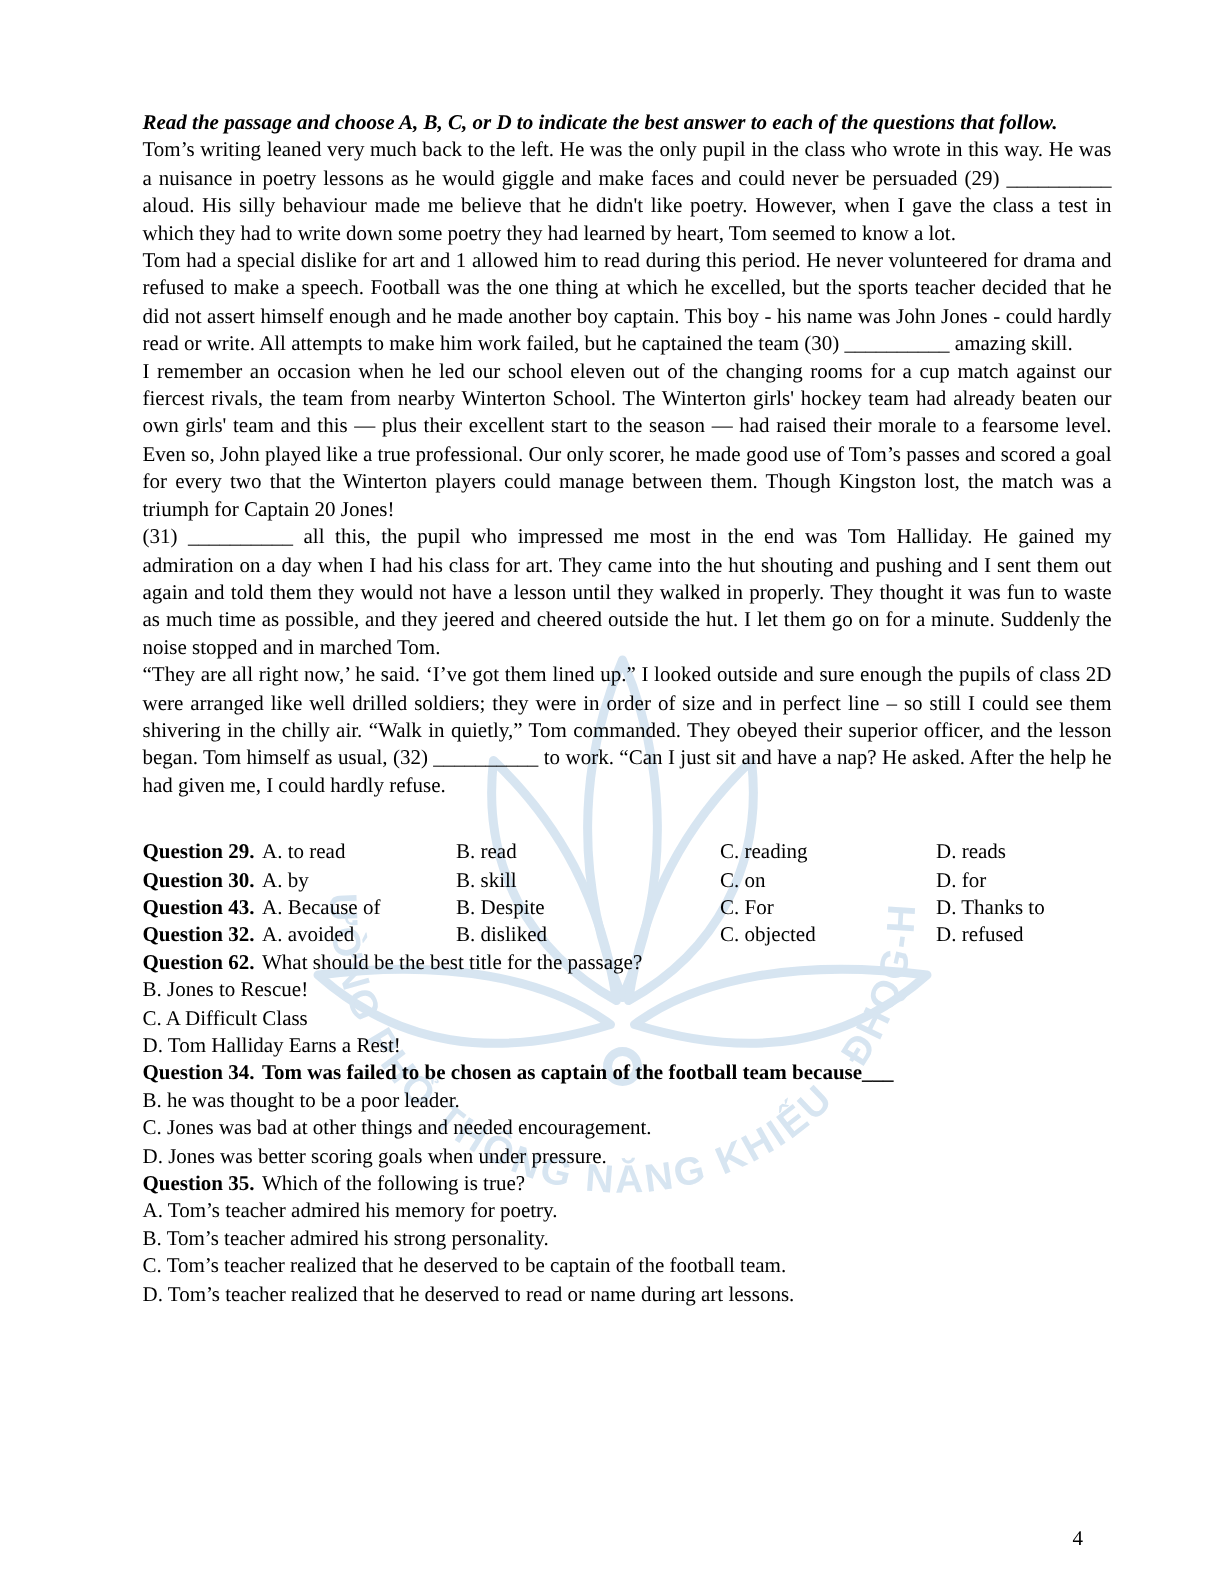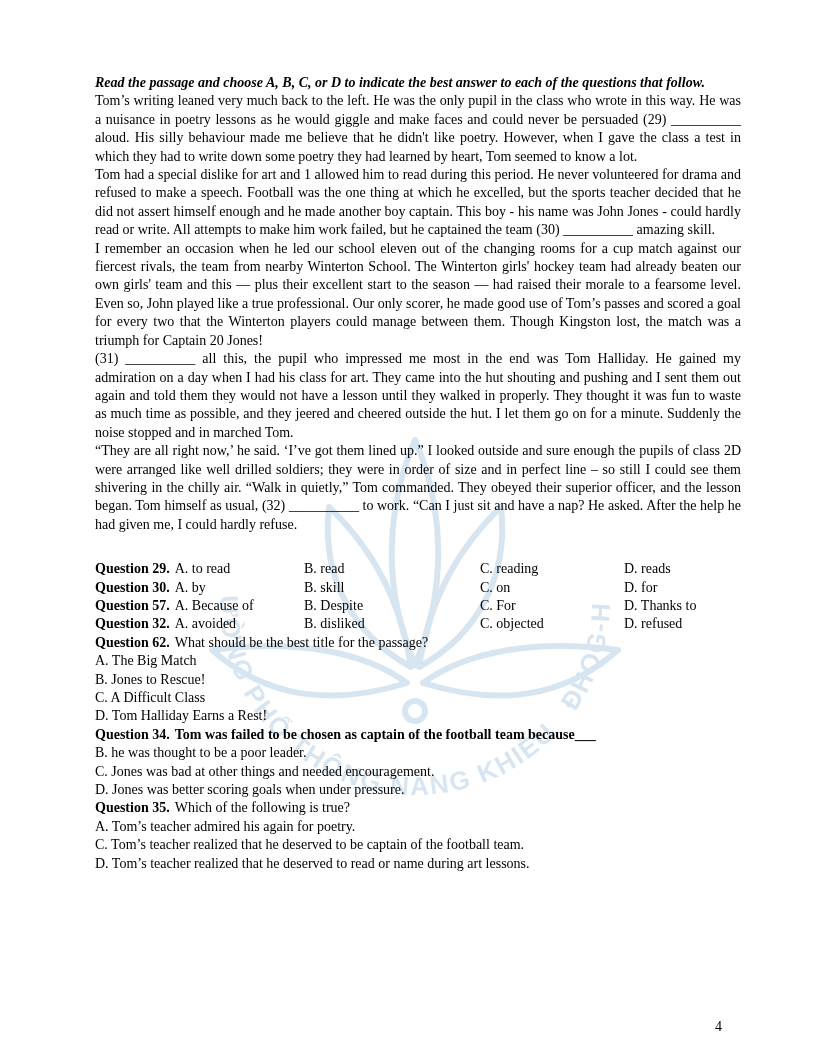--- a/index.html
+++ b/index.html
@@ -111,60 +111,60 @@
         <span class="mcq-cell">
           <span class="q-label">Question 30.</span><span>A. by</span>
         </span>
         <span class="mcq-cell">B. skill</span>
         <span class="mcq-cell">C. on</span>
         <span class="mcq-cell">D. for</span>
       </div>
 
       <div class="mcq-row">
         <span class="mcq-cell">
-          <span class="q-label">Question 57.</span><span>A. Because of</span>
+          <span class="q-label">Question 43.</span><span>A. Because of</span>
         </span>
         <span class="mcq-cell">B. Despite</span>
         <span class="mcq-cell">C. For</span>
         <span class="mcq-cell">D. Thanks to</span>
       </div>
 
       <div class="mcq-row">
         <span class="mcq-cell">
           <span class="q-label">Question 32.</span><span>A. avoided</span>
         </span>
         <span class="mcq-cell">B. disliked</span>
         <span class="mcq-cell">C. objected</span>
         <span class="mcq-cell">D. refused</span>
       </div>
 
       <div class="q-block">
         <p class="q-line">
           <span class="q-label">Question 62.</span><span class="q-text">What should be the best title for the passage?</span>
         </p>
-        <p class="opt">A. The Big Match</p>
         <p class="opt">B. Jones to Rescue!</p>
         <p class="opt">C. A Difficult Class</p>
         <p class="opt">D. Tom Halliday Earns a Rest!</p>
       </div>
 
       <div class="q-block">
         <p class="q-line bold-line">
           <span class="q-label">Question 34.</span><span class="q-text">Tom was failed to be chosen as captain of the football team because___</span>
         </p>
         <p class="opt">B. he was thought to be a poor leader.</p>
         <p class="opt">C. Jones was bad at other things and needed encouragement.</p>
         <p class="opt">D. Jones was better scoring goals when under pressure.</p>
       </div>
 
       <div class="q-block">
         <p class="q-line">
           <span class="q-label">Question 35.</span><span class="q-text">Which of the following is true?</span>
         </p>
-        <p class="opt">A. Tom’s teacher admired his again for poetry.</p>
+        <p class="opt">A. Tom’s teacher admired his memory for poetry.</p>
+        <p class="opt">B. Tom’s teacher admired his strong personality.</p>
         <p class="opt">C. Tom’s teacher realized that he deserved to be captain of the football team.</p>
         <p class="opt">D. Tom’s teacher realized that he deserved to read or name during art lessons.</p>
       </div>
 
     </div>
   </div>
 
   <div class="page-number">4</div>
 
 </div>

